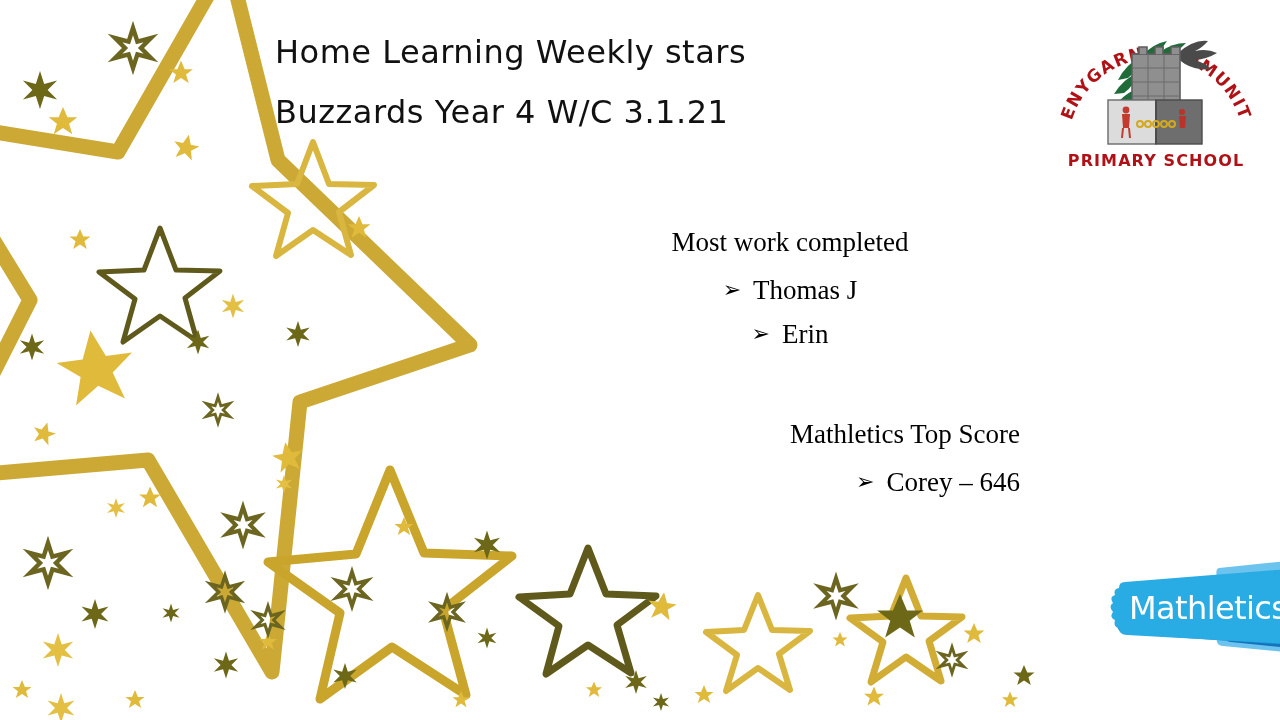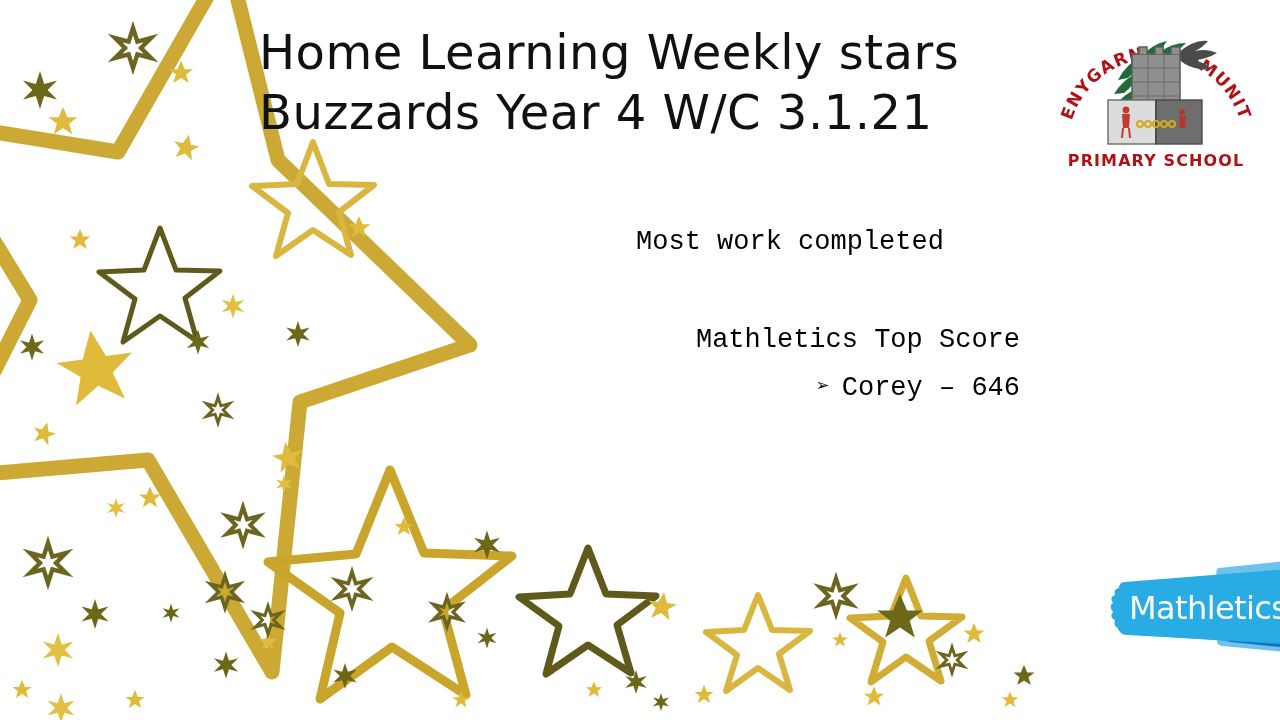--- a/index.html
+++ b/index.html
@@ -8,36 +8,36 @@
     font-family:"DejaVu Sans", sans-serif;
   }
   #slide{position:relative;width:1280px;height:720px;background:#ffffff;overflow:hidden;}
 
   
   #stars-layer{position:absolute;left:0;top:0;width:1040px;height:720px;pointer-events:none;}
   #stars-layer svg{display:block;}
 
   
   #title-block{
-    position:absolute;left:259px;top:22px;width:740px;
+    position:absolute;left:275px;top:22px;width:740px;
     font-family:"DejaVu Sans", sans-serif;
-    font-size:48px;line-height:60px;color:#111111;
+    font-size:32px;line-height:60px;color:#111111;
     letter-spacing:0.5px;white-space:nowrap;
   }
   #title-block .tline{display:block;}
 
   
   #school-logo{position:absolute;left:1056px;top:8px;width:200px;height:165px;}
   #school-logo svg{display:block;}
 
   
   #content-block{
     position:absolute;left:560px;top:222px;width:460px;
     text-align:center;color:#000000;
-    font-family:Liberation Mono, monospace;
+    font-family:Liberation Serif, serif;
   }
   .section{margin:0;}
   .section + .section{margin-top:58px;text-align:right;}
   .section-heading{
     font-size:27px;line-height:40px;margin:0;font-weight:400;white-space:nowrap;
   }
   .bullet-list{list-style:none;margin:6px 0 0 0;padding:0;}
   .bullet-list li{
     font-size:27px;line-height:44px;white-space:nowrap;
   }
@@ -229,20 +229,24 @@
       </g>
 
       <text x="100" y="158" text-anchor="middle" font-family="'DejaVu Sans', sans-serif" font-size="16" font-weight="bold" fill="#b01116" letter-spacing="1.1">PRIMARY SCHOOL</text>
     </svg>
   </div>
 
   <div id="content-block">
 
     <div class="section">
       <p class="section-heading">Most work completed</p>
+      <ul class="bullet-list">
+        <li><span class="bullet-mark">➢</span><span>Thomas J</span></li>
+        <li><span class="bullet-mark">➢</span><span>Erin</span></li>
+      </ul>
     </div>
 
     <div class="section">
       <p class="section-heading">Mathletics Top Score</p>
       <ul class="bullet-list">
         <li><span class="bullet-mark">➢</span><span>Corey – 646</span></li>
       </ul>
     </div>
 
   </div>

